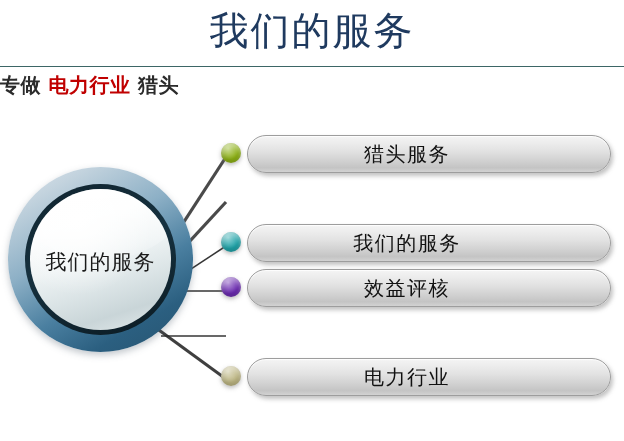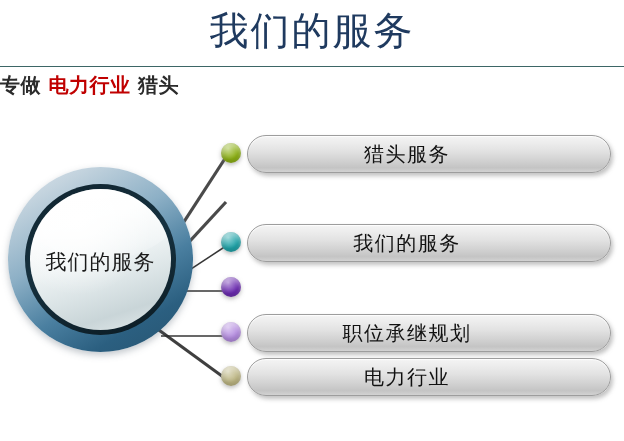--- a/index.html
+++ b/index.html
@@ -233,28 +233,25 @@
 
   <div class="row" style="top:119px">
     <div class="dot" style="background: radial-gradient(circle at 36% 28%, rgba(255, 255, 255, 0.55) 0%, rgba(255, 255, 255, 0) 58%), rgb(31, 163, 168);"></div>
     <div class="pill">
       <span class="pill-label">我们的服务</span>
     </div>
   </div>
 
   <div class="row" style="top:164px">
     <div class="dot" style="background: radial-gradient(circle at 36% 28%, rgba(255, 255, 255, 0.55) 0%, rgba(255, 255, 255, 0) 58%), rgb(107, 43, 176);"></div>
-  </div>
-
-  <div class="row" style="top:209px">
-    <div class="dot" style="background: radial-gradient(circle at 36% 28%, rgba(255, 255, 255, 0.55) 0%, rgba(255, 255, 255, 0) 58%), rgb(180, 140, 224);"></div>
-    <div class="pill">
-      <span class="pill-label">职位承继规划</span>
-    </div>
-  </div>
+    <div class="pill">
+      <span class="pill-label">效益评核</span>
+    </div>
+  </div>
+
 
   <div class="row" style="top:253px">
     <div class="dot" style="background: radial-gradient(circle at 36% 28%, rgba(255, 255, 255, 0.55) 0%, rgba(255, 255, 255, 0) 58%), rgb(189, 182, 131);"></div>
     <div class="pill">
       <span class="pill-label">电力行业</span>
     </div>
   </div>
 
 </div>
 

